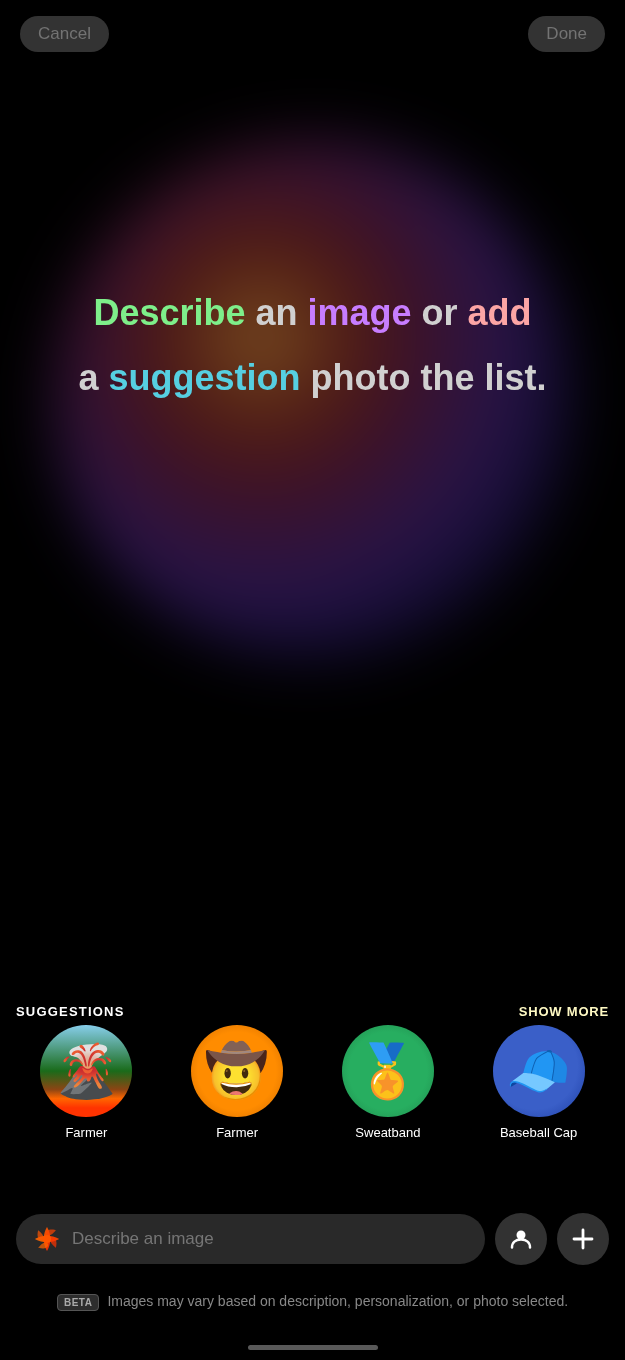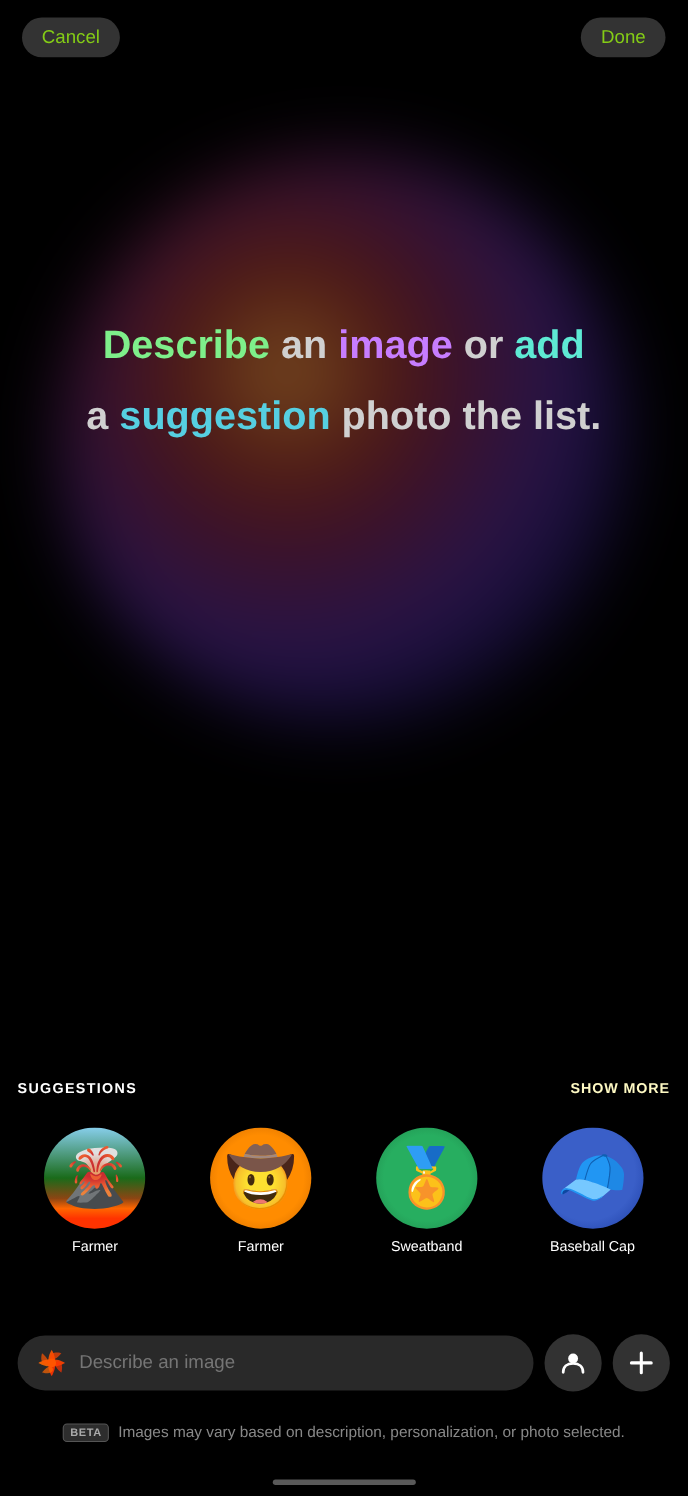--- a/index.html
+++ b/index.html
@@ -22,21 +22,21 @@
       display: flex;
       justify-content: space-between;
       align-items: center;
       padding: 16px 20px;
       z-index: 10;
     }
 
     .header-btn {
       background: rgba(60,60,60,0.85);
       border: none;
-      color: #84cc16;
+      color: #737373;
       font-size: 17px;
       font-weight: 400;
       padding: 8px 18px;
       border-radius: 20px;
       cursor: pointer;
       letter-spacing: 0;
     }
 
     
     .glow-container {
@@ -83,39 +83,39 @@
       font-size: 36px;
       font-weight: 600;
       display: block;
     }
 
     
     .word-describe { color: #7eef8a; }
     .word-an { color: #d0d0d0; }
     .word-image { color: #c77dff; }
     .word-or { color: #d0d0d0; }
-    .word-add { color: #5eead4; }
+    .word-add { color: #fca5a5; }
     .word-a { color: #d0d0d0; }
     .word-suggestion { color: #56cfe1; }
     .word-from { color: #d0d0d0; }
 
     
     .suggestions-section {
       position: absolute;
       bottom: 220px;
       left: 0;
       right: 0;
       padding: 0 16px;
     }
 
     .suggestions-header {
       display: flex;
       justify-content: space-between;
       align-items: center;
-      margin-bottom: 28px;
+      margin-bottom: 6px;
     }
 
     .suggestions-label {
       color: #fff;
       font-size: 13px;
       font-weight: 700;
       letter-spacing: 1.2px;
     }
 
     .show-more-btn {

